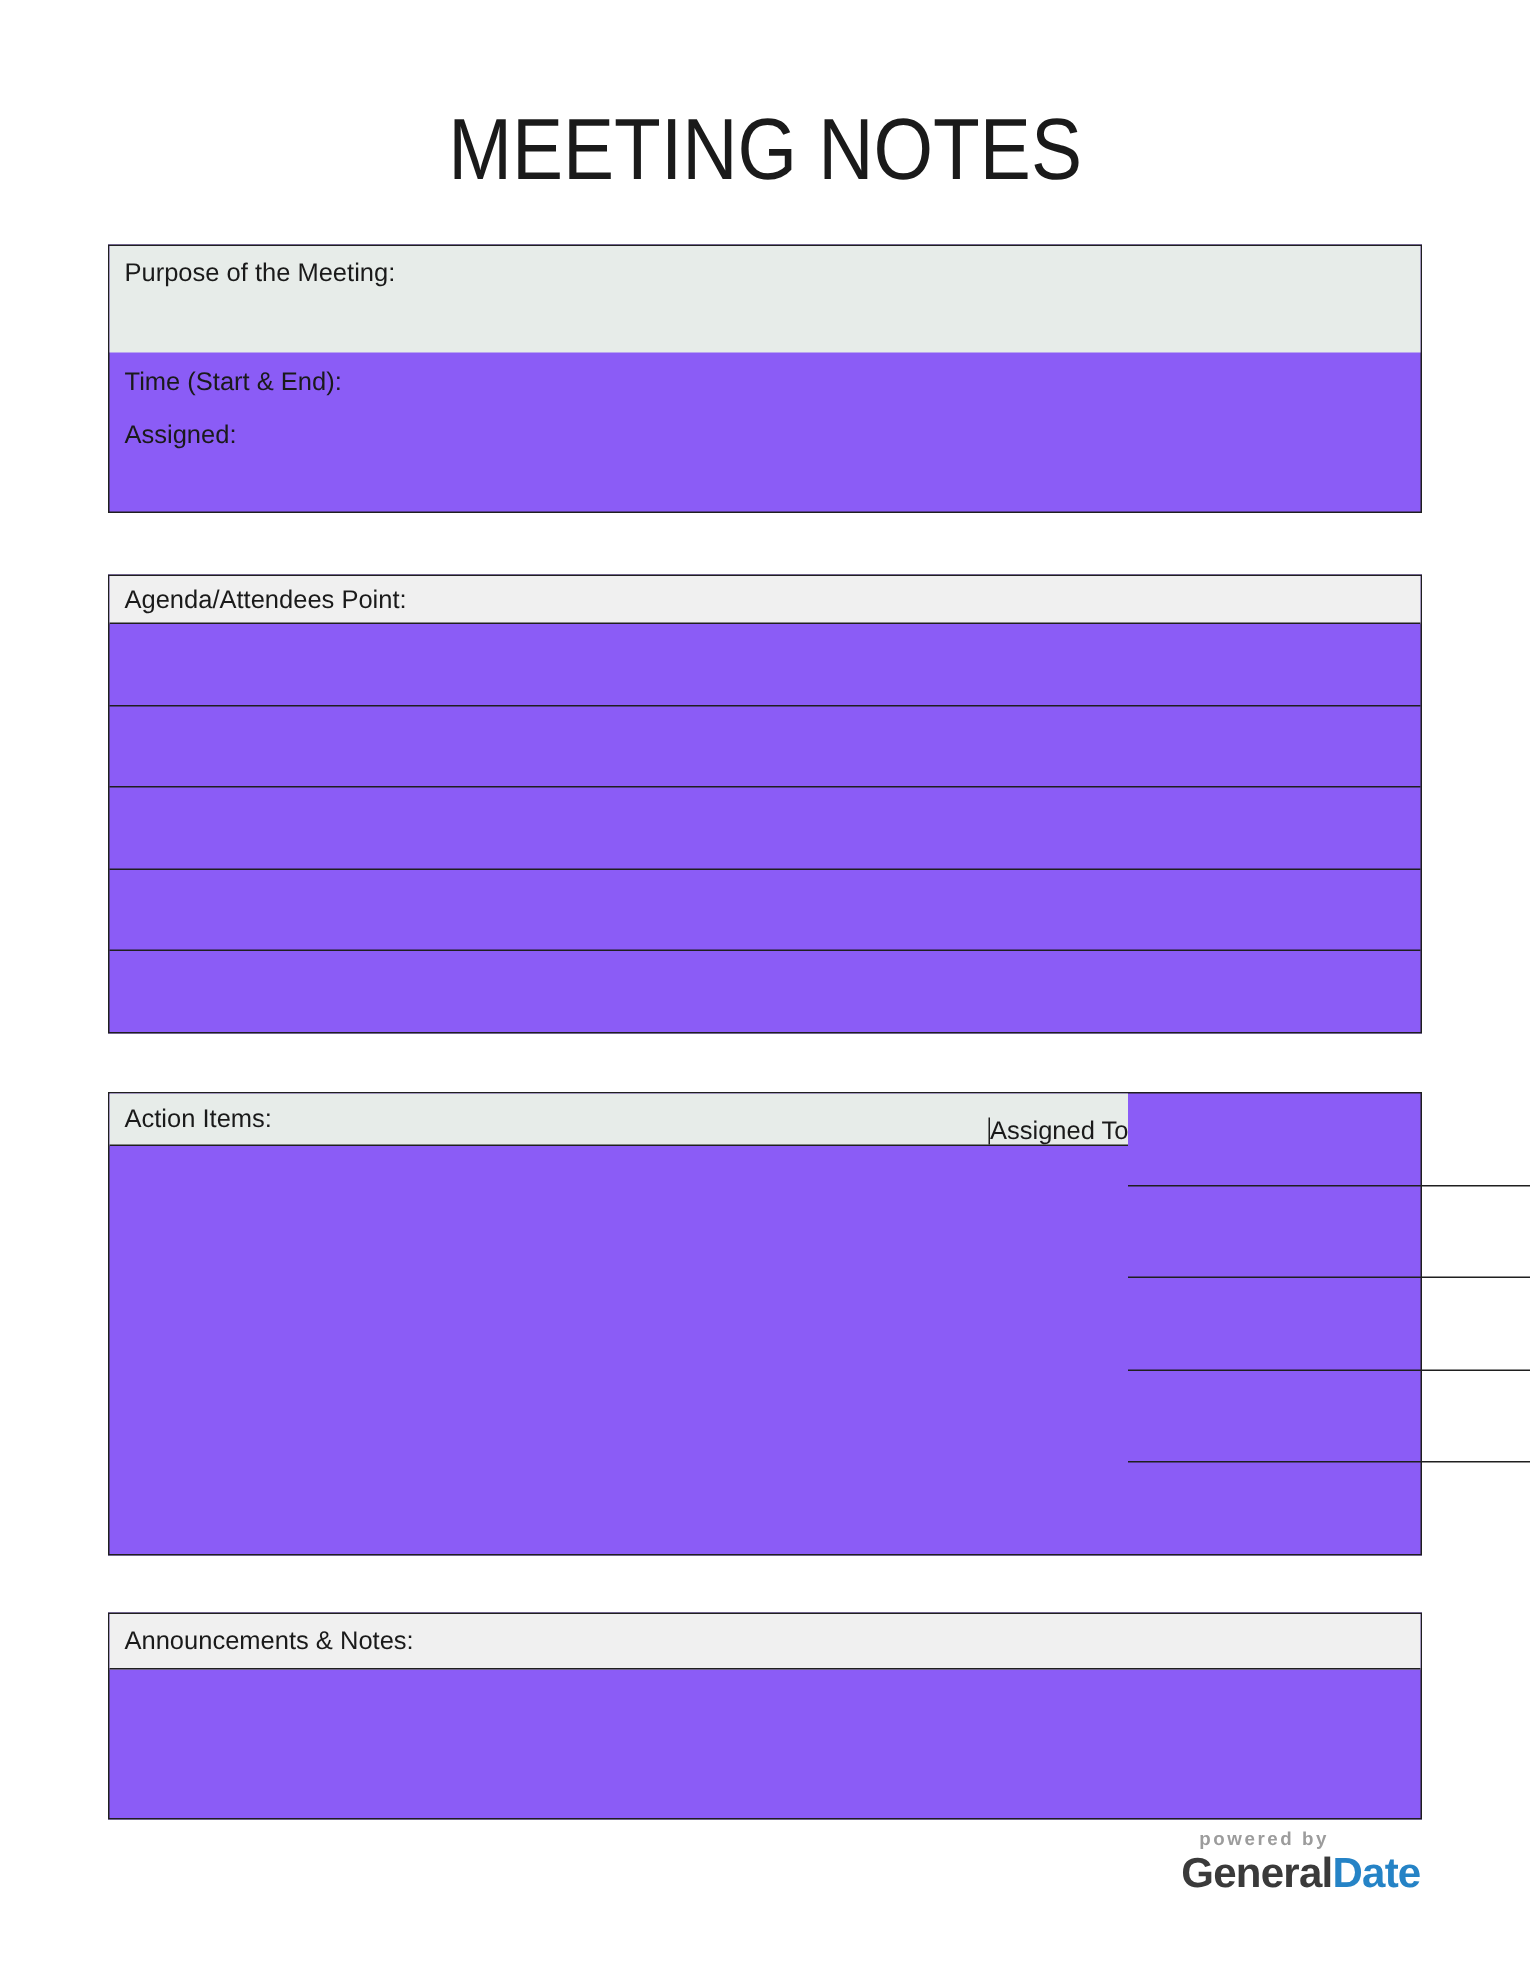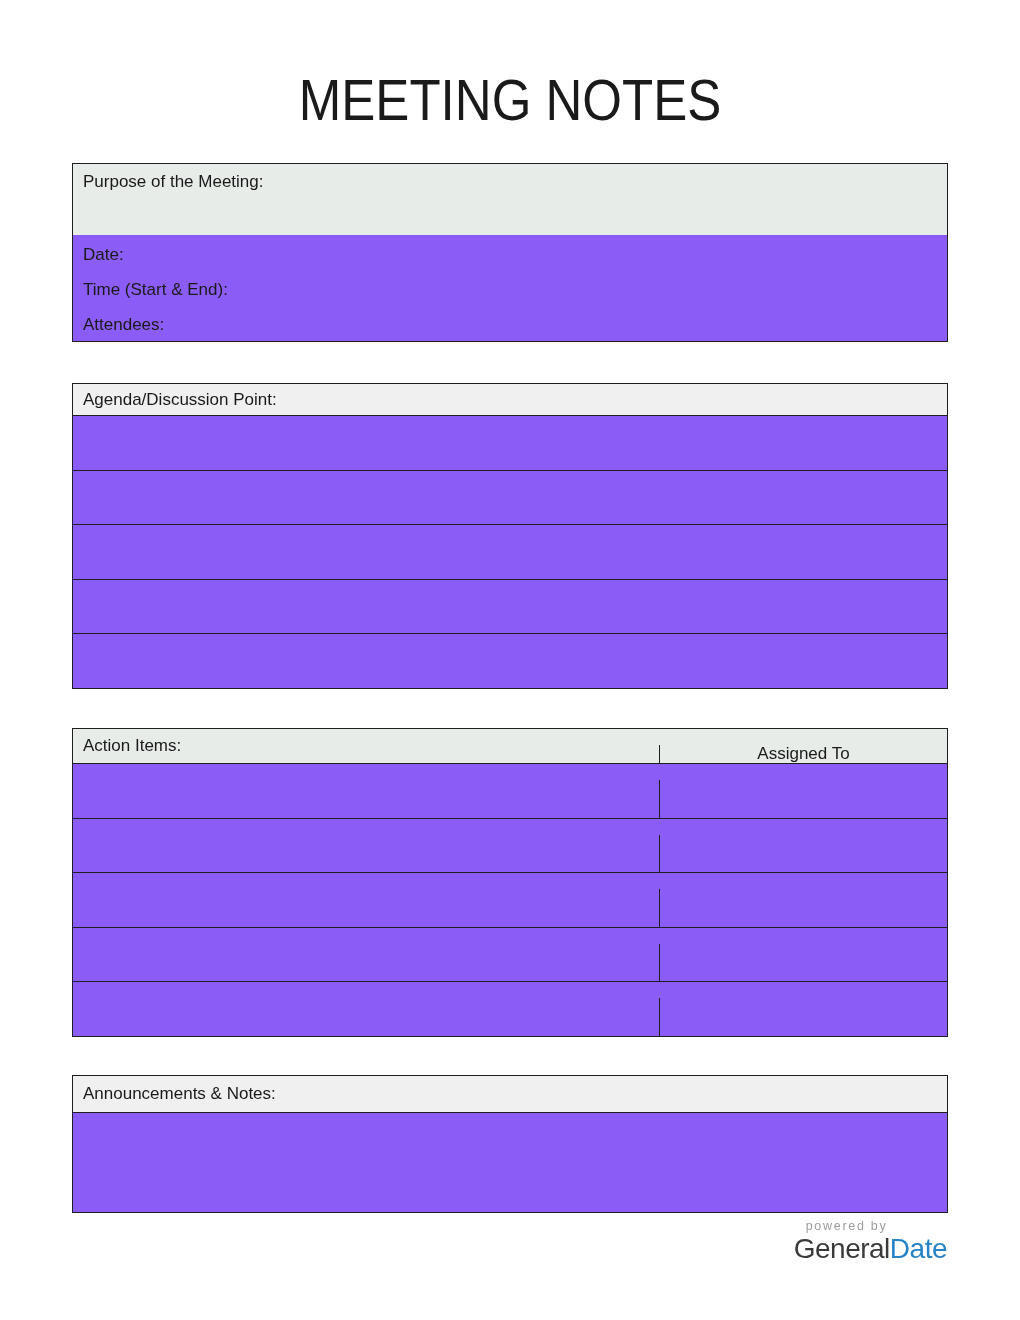--- a/index.html
+++ b/index.html
@@ -55,21 +55,21 @@
   }
 
   
   .agenda { top: 383px; height: 306px; display: flex; flex-direction: column; }
   .agenda .section-header { height: 32px; }
   .rows { flex: 1; display: flex; flex-direction: column; }
   .rows > div { flex: 1; }
   .rows > div + div { border-top: 1.5px solid var(--border-dark); }
 
   
-  .actions { top: 728px; height: 309px; display: flex; flex-direction: column; }
+  .actions { top: 728px; height: 309px; display: flex; flex-direction: row; }
   .action-header {
     height: 35px; flex: none; background: var(--header-green);
     border-bottom: 1.5px solid var(--border-dark);
     display: flex;
   }
   .cell-left {
     width: 586px; flex: none;
     display: flex; align-items: center;
     padding: 0 10px; font-size: 17px;
   }
@@ -80,21 +80,21 @@
   }
   .trow { display: flex; }
   .trow .cell-left, .trow .cell-right { font-size: 15px; }
 
   
   .announcements { top: 1075px; height: 138px; display: flex; flex-direction: column; gap: 48px; }
   .announcements .section-header { height: 37px; }
   .ann-body { flex: 1; }
 
   
-  .brand { position: absolute; top: 1219px; right: 73px; }
+  .brand { position: absolute; top: 1219px; right: 73px; font-weight: bold; }
   .powered {
     font-size: 12.5px; letter-spacing: 1.7px;
     color: var(--powered-gray); padding-left: 12px;
   }
   .brand-name { font-size: 28px; line-height: 30px; margin-top: 1px; letter-spacing: -0.5px; }
   .brand-general { color: var(--brand-dark); }
   .brand-blue { color: var(--brand-blue); }
 </style>
 </head>
 <body>
@@ -103,37 +103,33 @@
 
   <h1 class="title"><span class="squeeze">MEETING NOTES</span></h1>
 
   <section class="box purpose">
     <div class="purpose-header">
       <div>Purpose of the Meeting:</div>
       <div class="purpose-value"></div>
     </div>
     <div class="purpose-body">
         <div class="field-line">
-        <span>Date:</span>
-        <span></span>
-      </div>
-        <div class="field-line">
         <span>Time (Start &amp; End):</span>
         <span></span>
       </div>
         <div class="field-line">
-        <span>Attendees:</span>
+        <span>Assigned:</span>
         <span></span>
       </div>
       </div>
   </section>
 
   <section class="box agenda">
     <div class="section-header">
-      <span>Agenda/Discussion Point:</span>
+      <span>Agenda/Attendees Point:</span>
     </div>
     <div class="rows">
         <div></div>
         <div></div>
         <div></div>
         <div></div>
         <div></div>
       </div>
   </section>
 

